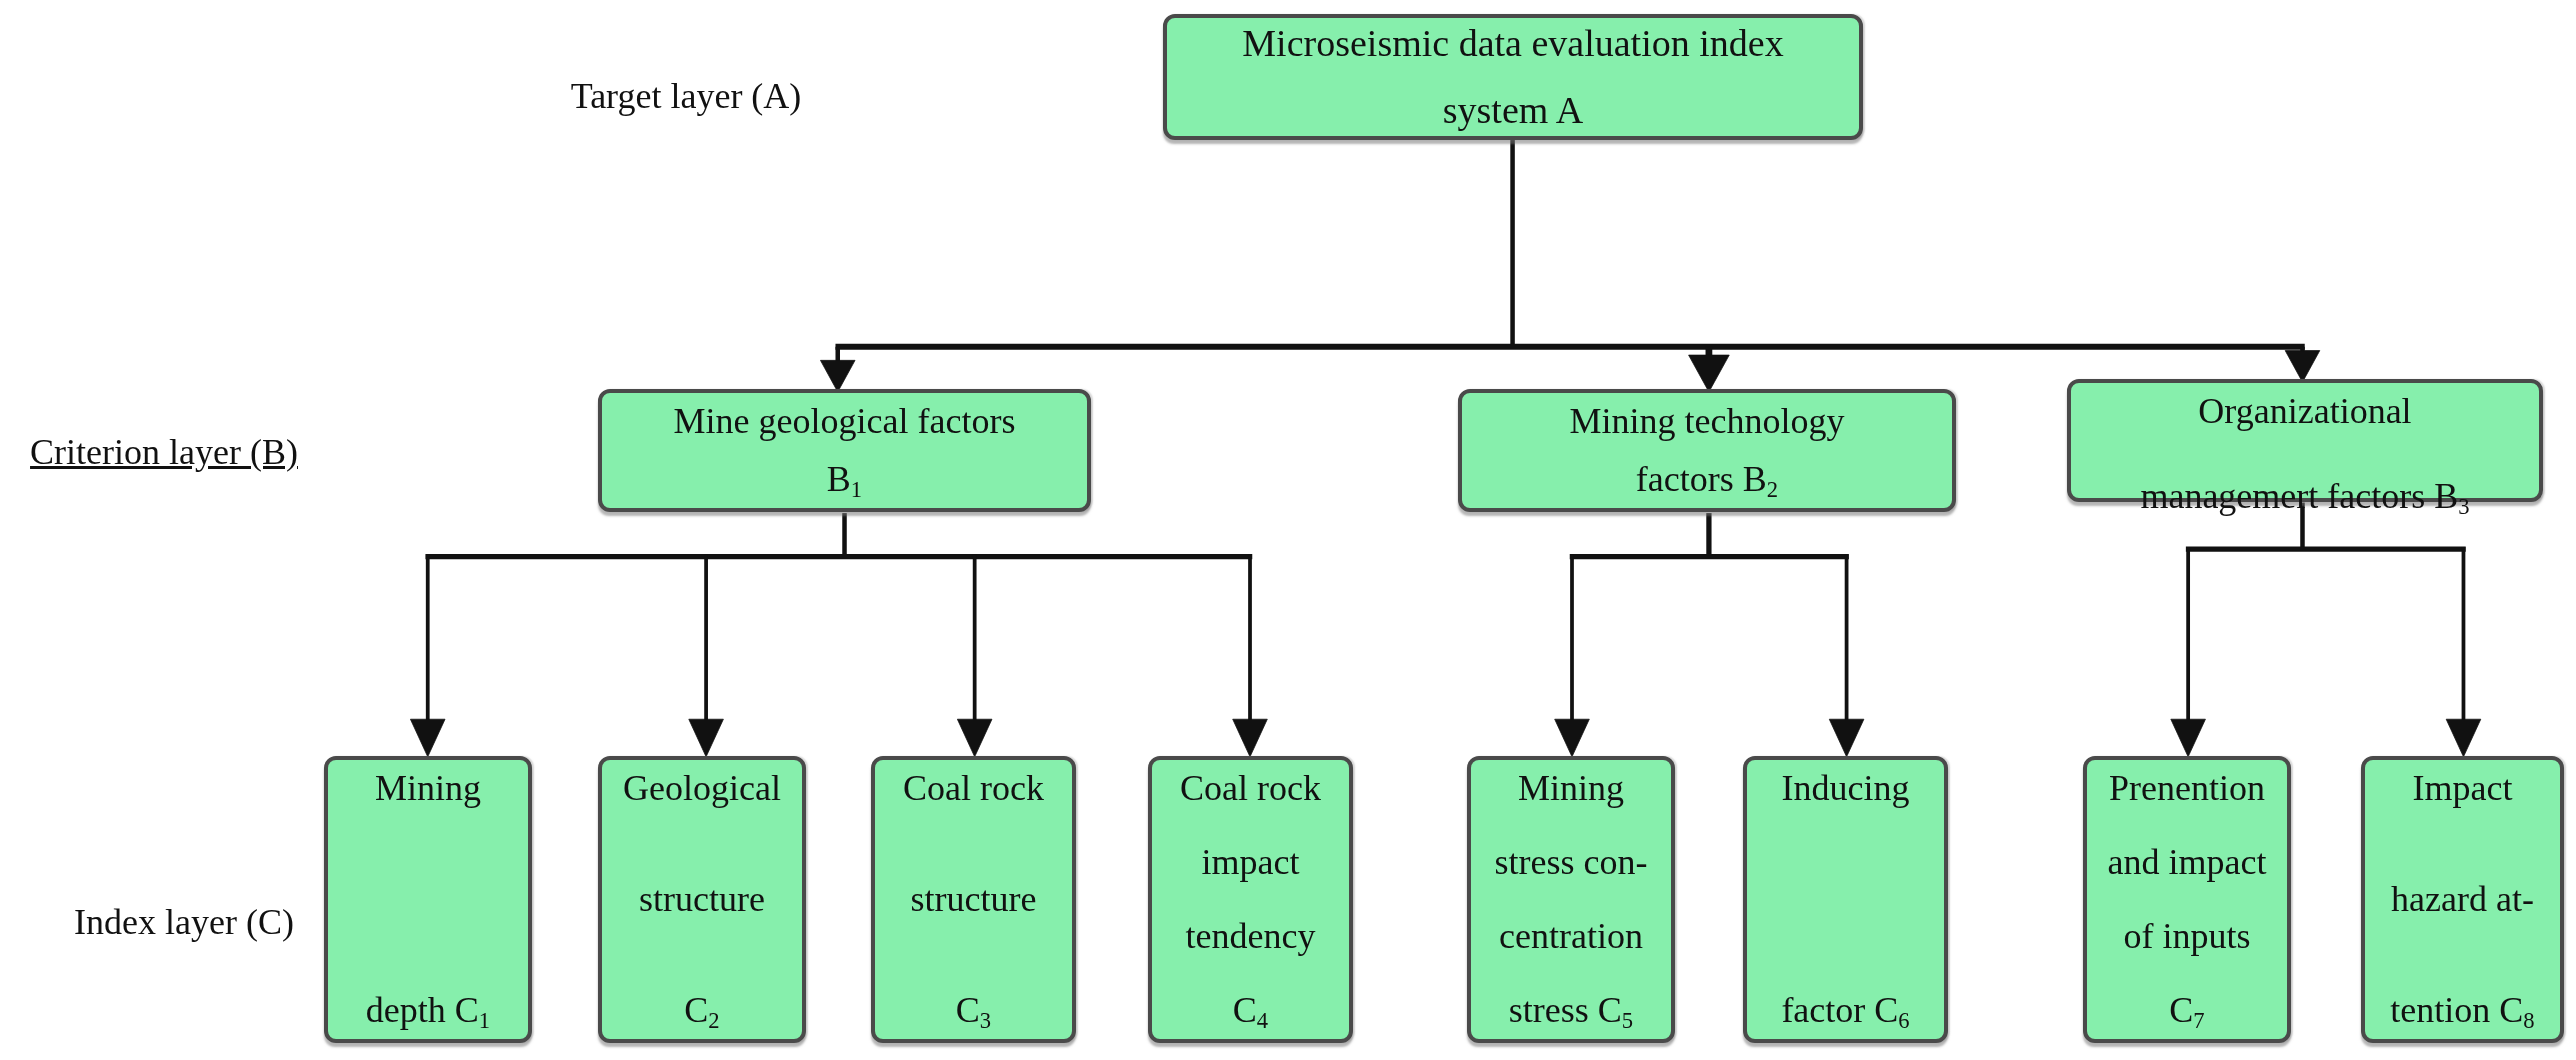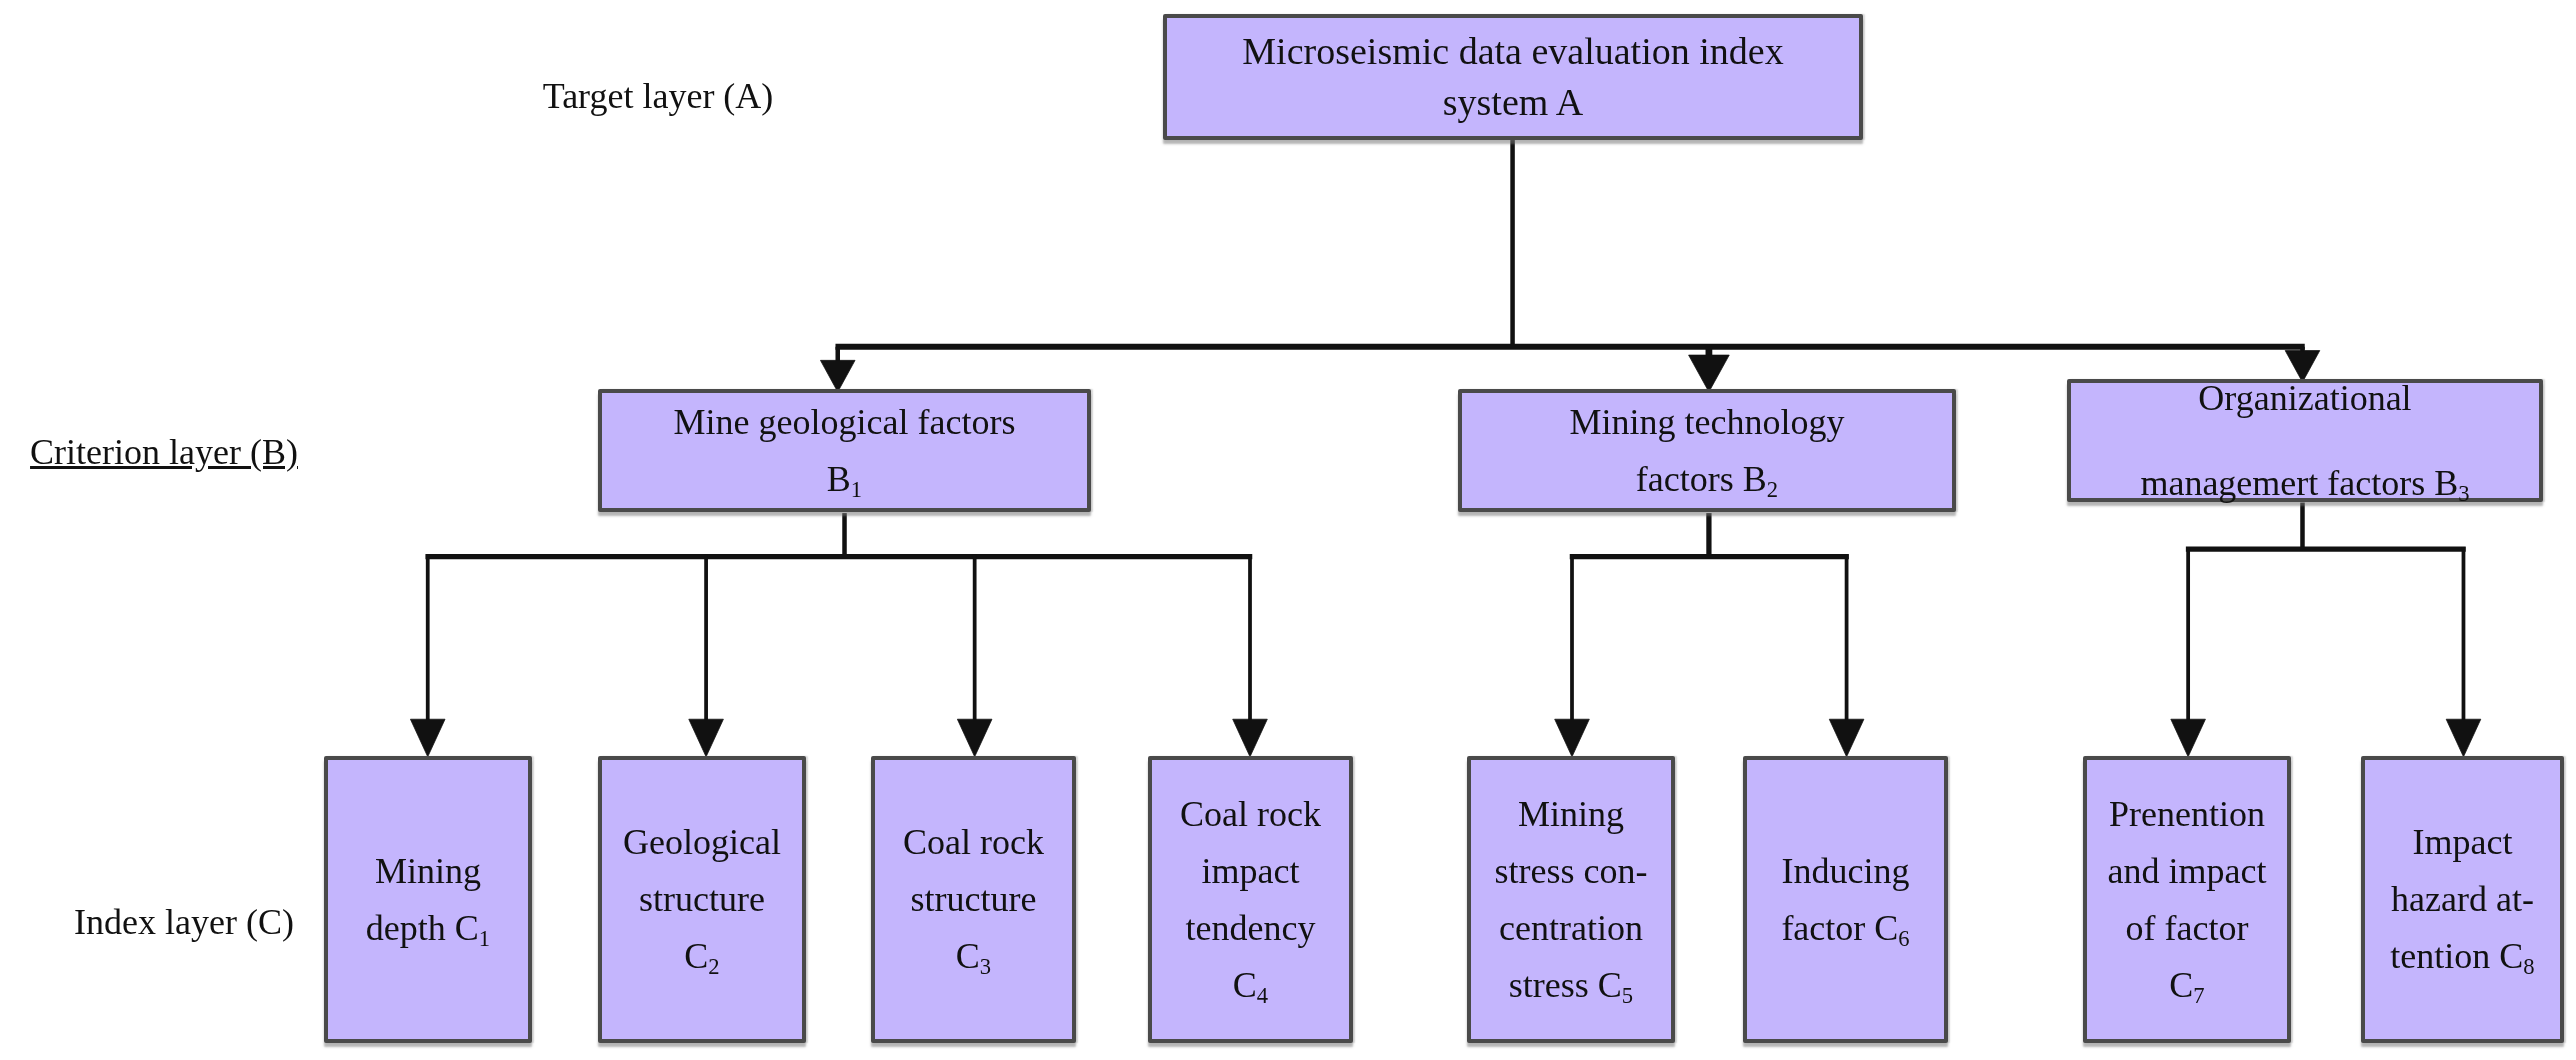--- a/index.html
+++ b/index.html
@@ -7,25 +7,25 @@
     position:relative;
     width:2576px;height:1060px;
     background:#ffffff;
     font-family:"Liberation Serif", serif;
     color:#111111;
     overflow:hidden;
   }
   .connectors{position:absolute;left:0;top:0;width:2576px;height:1060px;}
   .node{
     position:absolute;
-    background:#c4b5fd;
+    background:#86efac;
     border:4.5px solid #4a4a4a;
-    border-radius:2px;
+    border-radius:12px;
     box-shadow:0 4.5px 2.3px -0.8px rgba(120,120,120,0.55), 2.3px 0 1.5px -0.8px rgba(150,150,150,0.35);
-    display:flex;flex-direction:column;align-items:center;justify-content:center;
+    display:flex;flex-direction:column;align-items:center;justify-content:space-between;
     text-align:center;
     box-sizing:border-box;
   }
   .node-a{font-size:38px;line-height:51px;}
   .node-b{font-size:36px;line-height:57px;}
   .node-c{font-size:36px;line-height:57px;}
   .ln{display:block;white-space:nowrap;}
   .ln sub{
     font-size:22.6px;
     line-height:0;
@@ -77,21 +77,21 @@
 
       <line x1="3060" y1="668" x2="3060" y2="731" stroke-width="6"></line>
       <line x1="2905" y1="730" x2="3277" y2="730" stroke-width="7"></line>
       <line x1="2908" y1="727" x2="2908" y2="960" stroke-width="5"></line>
       <polygon points="2885,956 2931,956 2908,1006"></polygon>
       <line x1="3274" y1="727" x2="3274" y2="960" stroke-width="5"></line>
       <polygon points="3251,956 3297,956 3274,1006"></polygon>
     </g>
   </svg>
 
-  <div class="layer-label" style="left:658px;top:96px;">Target layer (A)</div>
+  <div class="layer-label" style="left:686px;top:96px;">Target layer (A)</div>
   <div class="layer-label" style="left:164px;top:452px;text-decoration:underline;">Criterion layer (B)</div>
   <div class="layer-label" style="left:158px;top:922px;margin-left:26px;">Index layer (C)</div>
 
   <div class="node node-a" style="left:1163px;top:13.5px;width:700px;height:126px;">
     <div class="ln"><span>Microseismic data evaluation index</span><sub></sub></div>
     <div class="ln"><span>system A</span><sub></sub></div>
   </div>
 
   <div class="node node-b" style="left:598px;top:389px;width:493px;height:123px;">
     <div class="ln"><span>Mine geological factors</span><sub></sub></div>
@@ -140,21 +140,21 @@
   </div>
 
   <div class="node node-c" style="left:1743px;top:756px;width:205px;height:287px;">
     <div class="ln"><span>Inducing</span><sub></sub></div>
     <div class="ln"><span>factor C</span><sub>6</sub></div>
   </div>
 
   <div class="node node-c" style="left:2083px;top:756px;width:208px;height:287px;">
     <div class="ln"><span>Prenention</span><sub></sub></div>
     <div class="ln"><span>and impact</span><sub></sub></div>
-    <div class="ln"><span>of factor</span><sub></sub></div>
+    <div class="ln"><span>of inputs</span><sub></sub></div>
     <div class="ln"><span>C</span><sub>7</sub></div>
   </div>
 
   <div class="node node-c" style="left:2361px;top:756px;width:203px;height:287px;">
     <div class="ln"><span>Impact</span><sub></sub></div>
     <div class="ln"><span>hazard at-</span><sub></sub></div>
     <div class="ln"><span>tention C</span><sub>8</sub></div>
   </div>
 
 </div>

